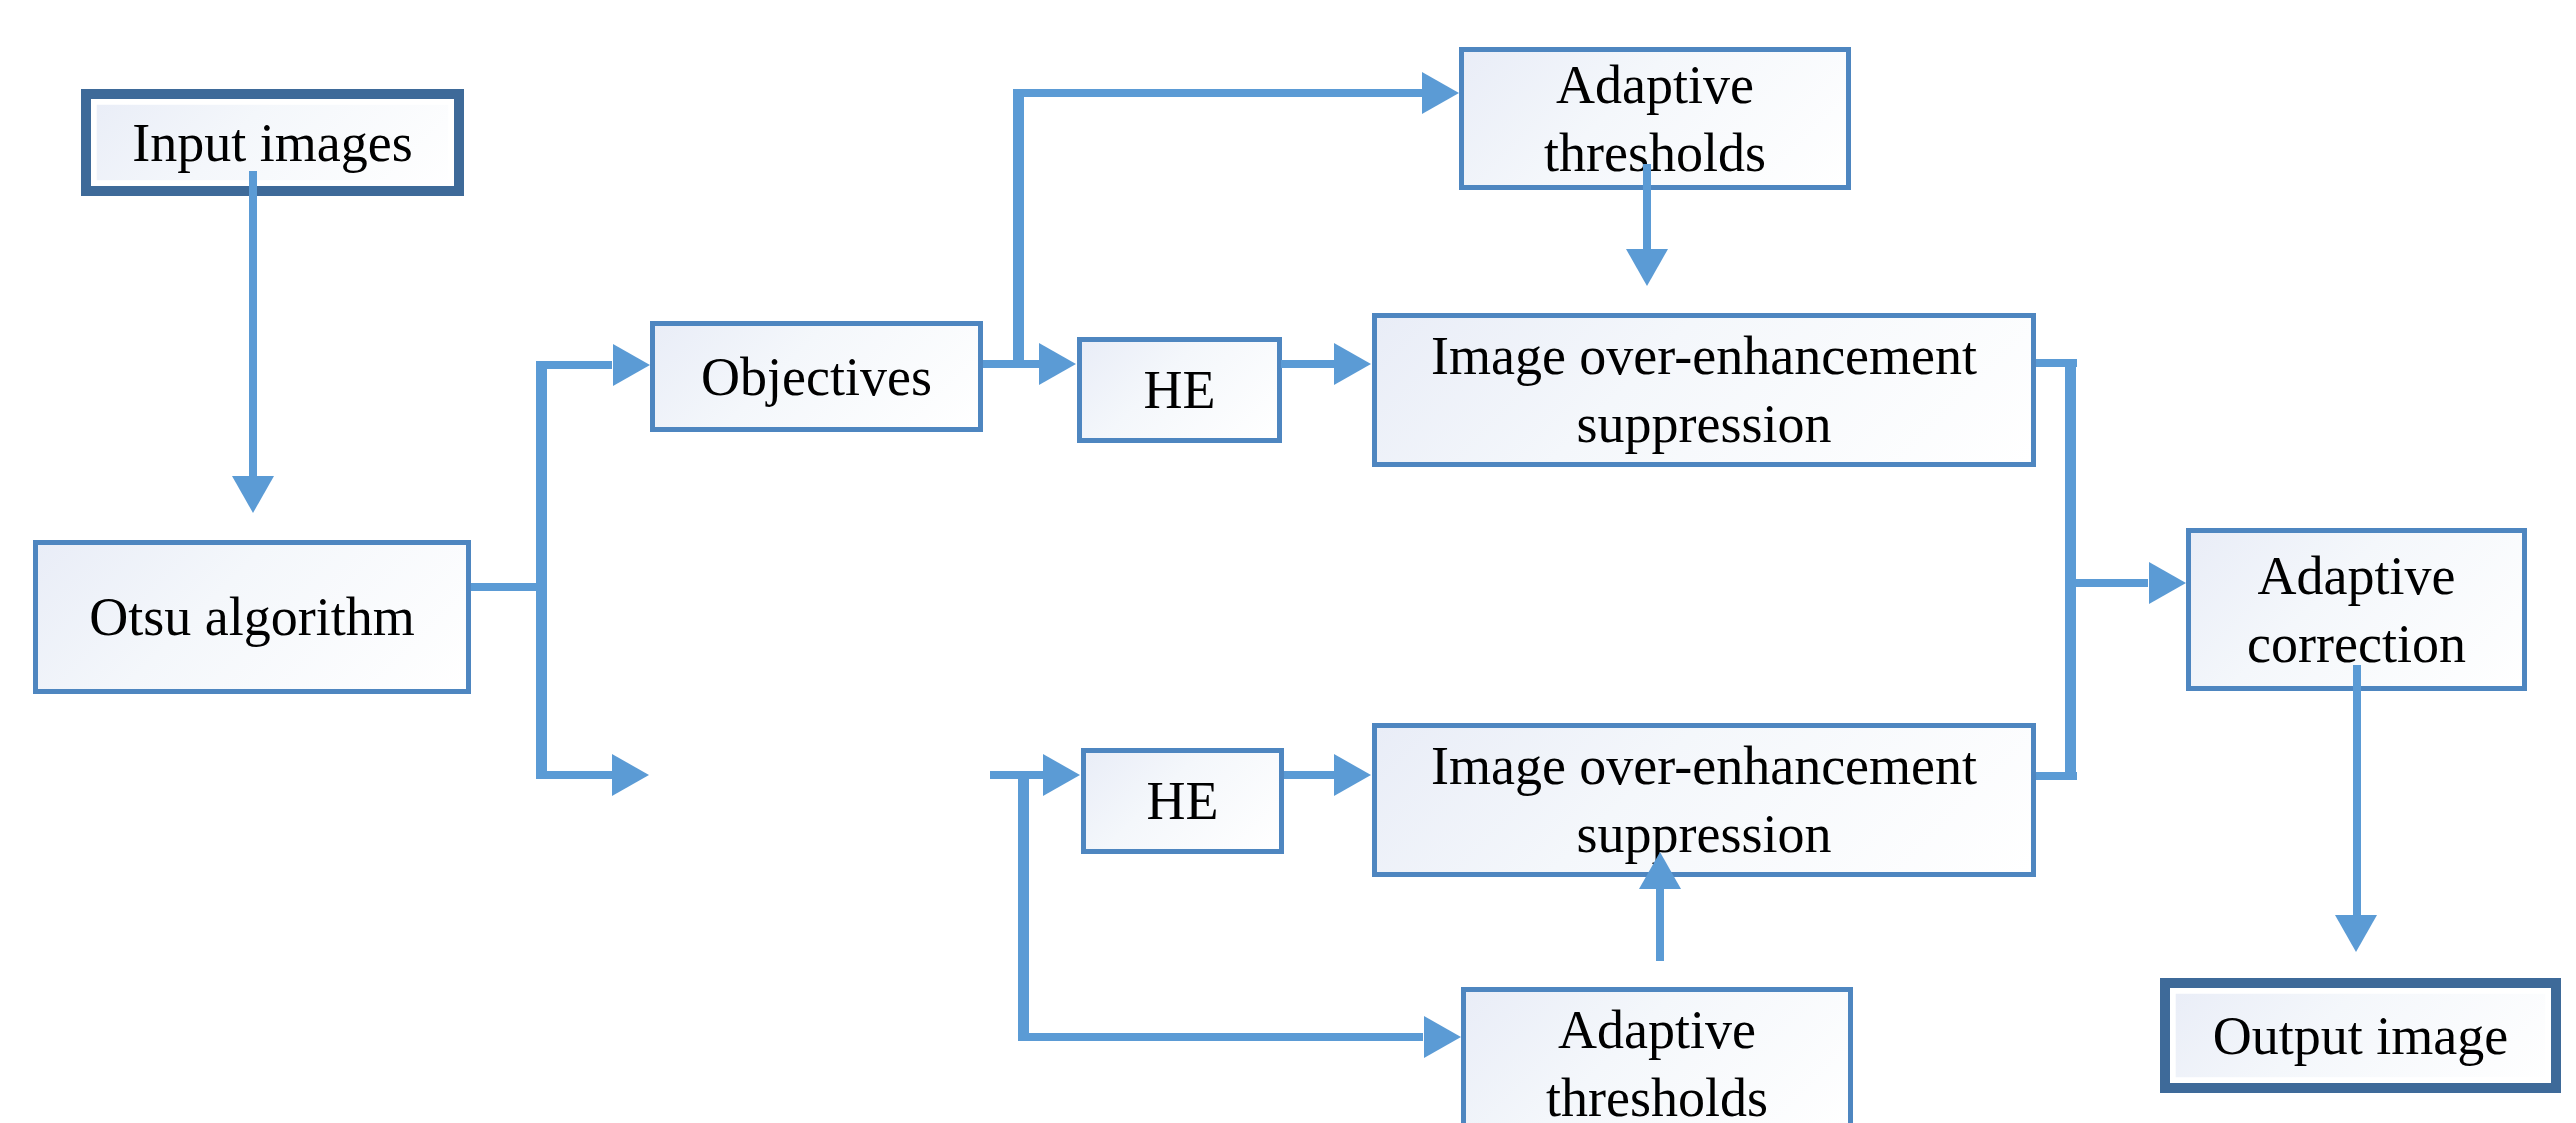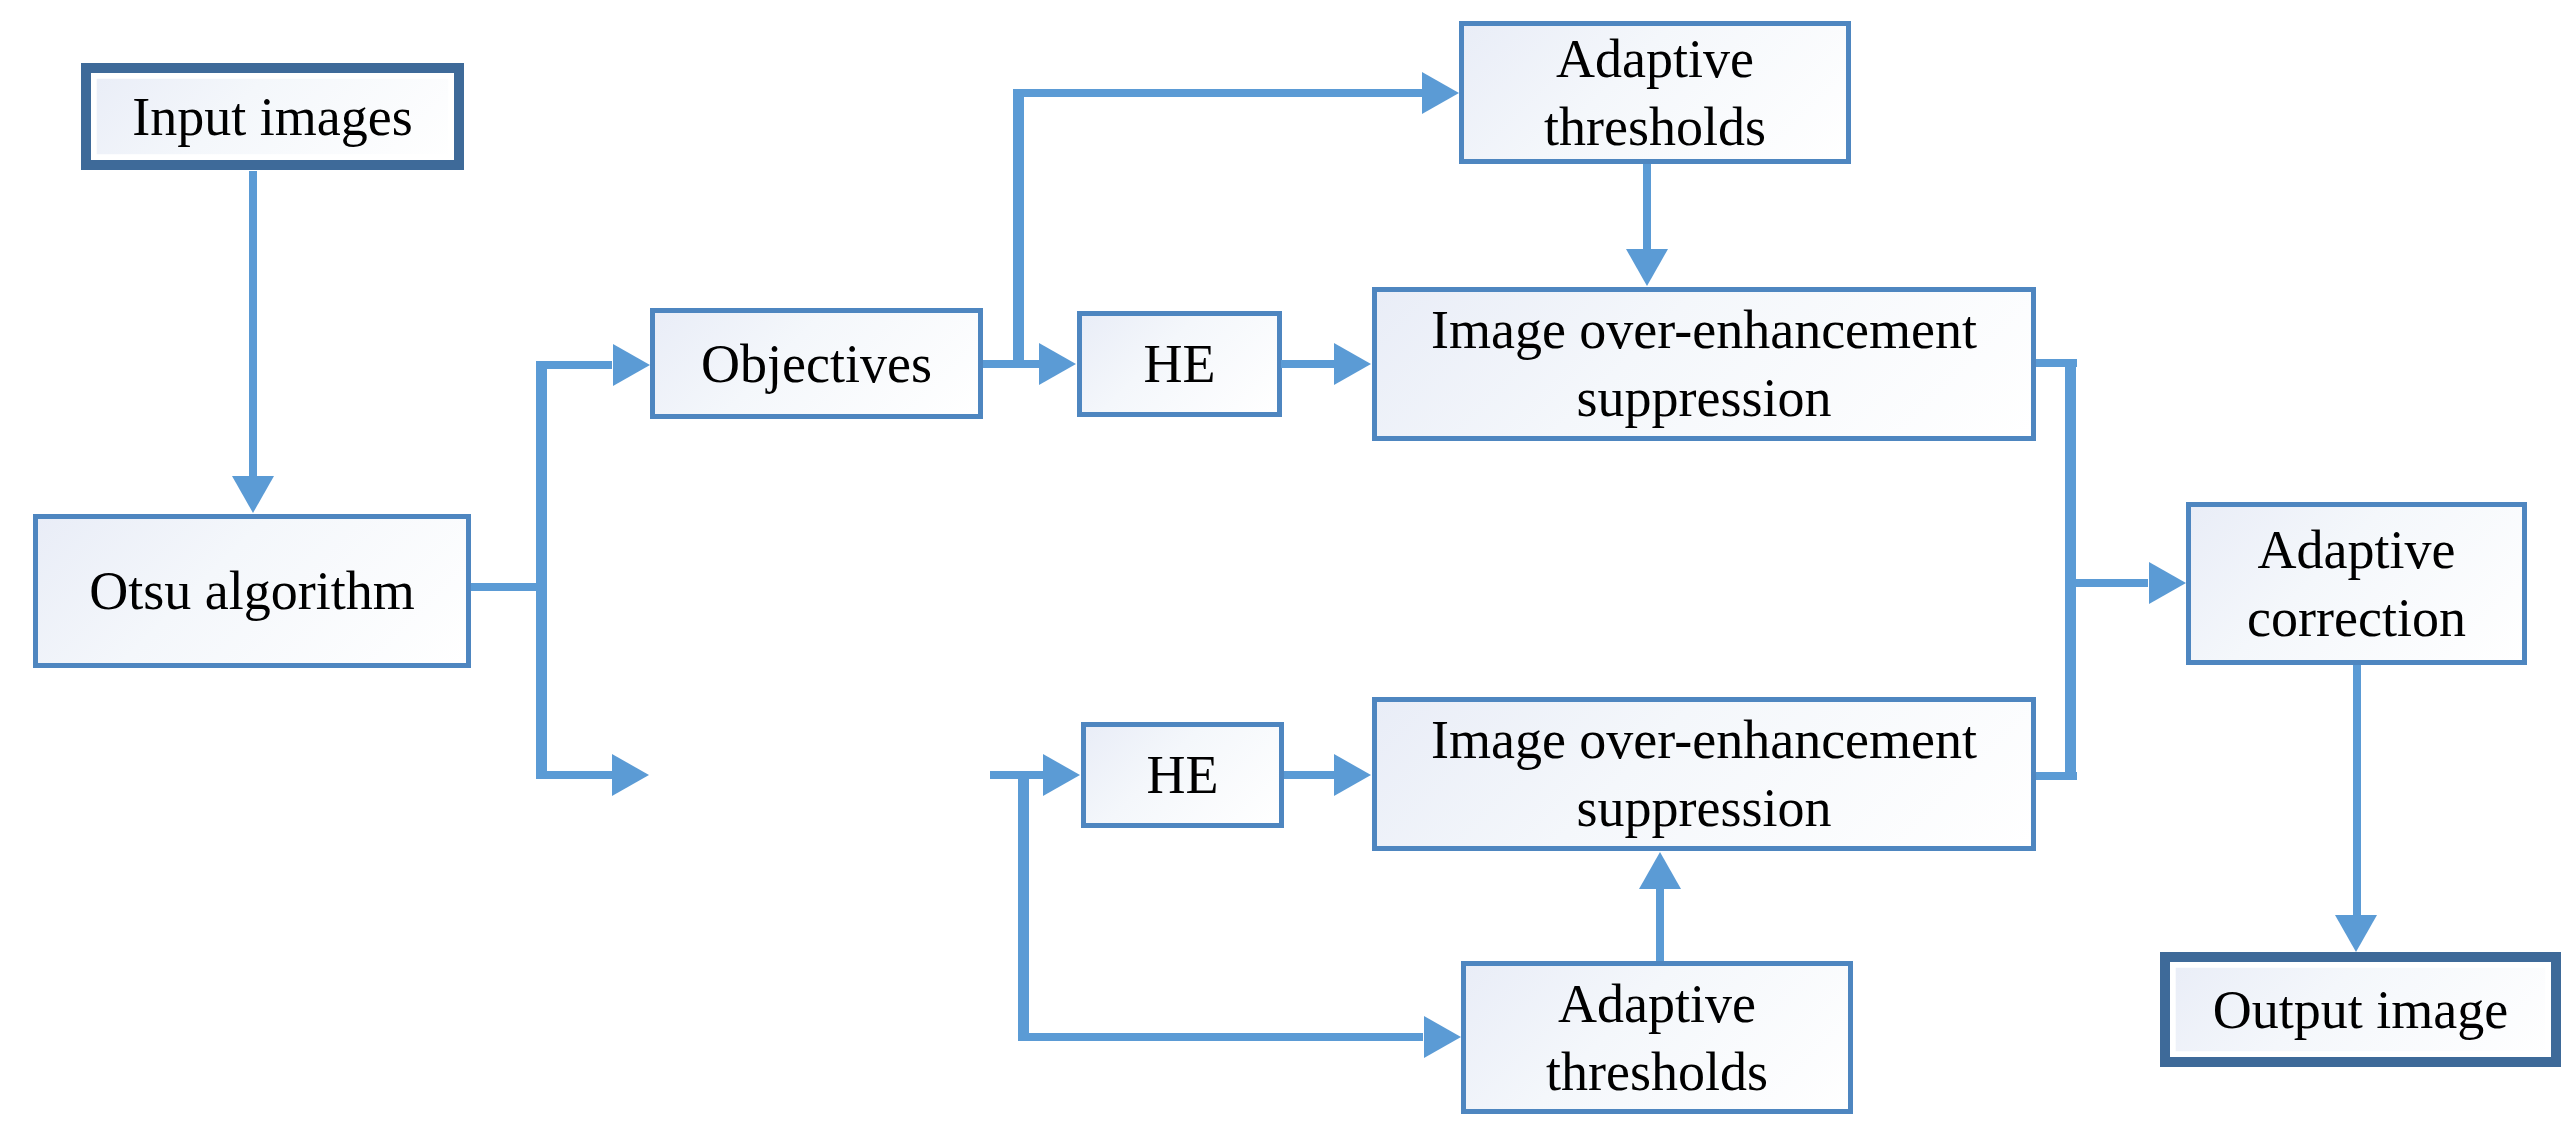--- a/index.html
+++ b/index.html
@@ -13,21 +13,21 @@
   html,body{margin:0;padding:0;background:#ffffff;}
   #canvas{
     position:relative;width:2576px;height:1124px;background:#ffffff;overflow:hidden;
     font-family:"Liberation Serif","DejaVu Serif",serif;color:var(--text);
   }
   .node{
     position:absolute;box-sizing:border-box;
     border:5.7px solid var(--box-border);
     background:linear-gradient(135deg,var(--fill-a) 0%,#f4f7fb 40%,var(--fill-b) 100%);
     display:flex;flex-direction:column;align-items:center;justify-content:center;
-    text-align:center;font-size:54px;line-height:68px;white-space:nowrap;
+    text-align:center;font-size:54px;line-height:68px;white-space:nowrap;margin-top:26px;
   }
   .node.emph{
     border:10.6px solid var(--emph-border);
     box-shadow:inset 0 0 0 5.7px #ffffff;
   }
   .line{position:absolute;background:var(--connector);}
   .arrow{position:absolute;width:0;height:0;}
   .arrow.right{border-top:21px solid transparent;border-bottom:21px solid transparent;border-left:37px solid var(--connector);}
   .arrow.down{border-left:21px solid transparent;border-right:21px solid transparent;border-top:37px solid var(--connector);}
   .arrow.up{border-left:21px solid transparent;border-right:21px solid transparent;border-bottom:37px solid var(--connector);}
@@ -38,21 +38,21 @@
 <div id="canvas">
 
   <div class="node emph" style="left:81px;top:63px;width:383px;height:107px;">
     <span>Input images</span>
   </div>
 
   <div class="node" style="left:33px;top:514px;width:438px;height:154px;">
     <span>Otsu algorithm</span>
   </div>
 
-  <div class="node" style="left:650px;top:308px;width:333px;height:111px;">
+  <div class="node" style="left:650px;top:295px;width:333px;height:111px;">
     <span>Objectives</span>
   </div>
 
   <div class="node" style="left:1077px;top:311px;width:205px;height:106px;">
     <span>HE</span>
   </div>
 
   <div class="node" style="left:1459px;top:21px;width:392px;height:143px;">
     <span>Adaptive</span>
     <span>thresholds</span>

